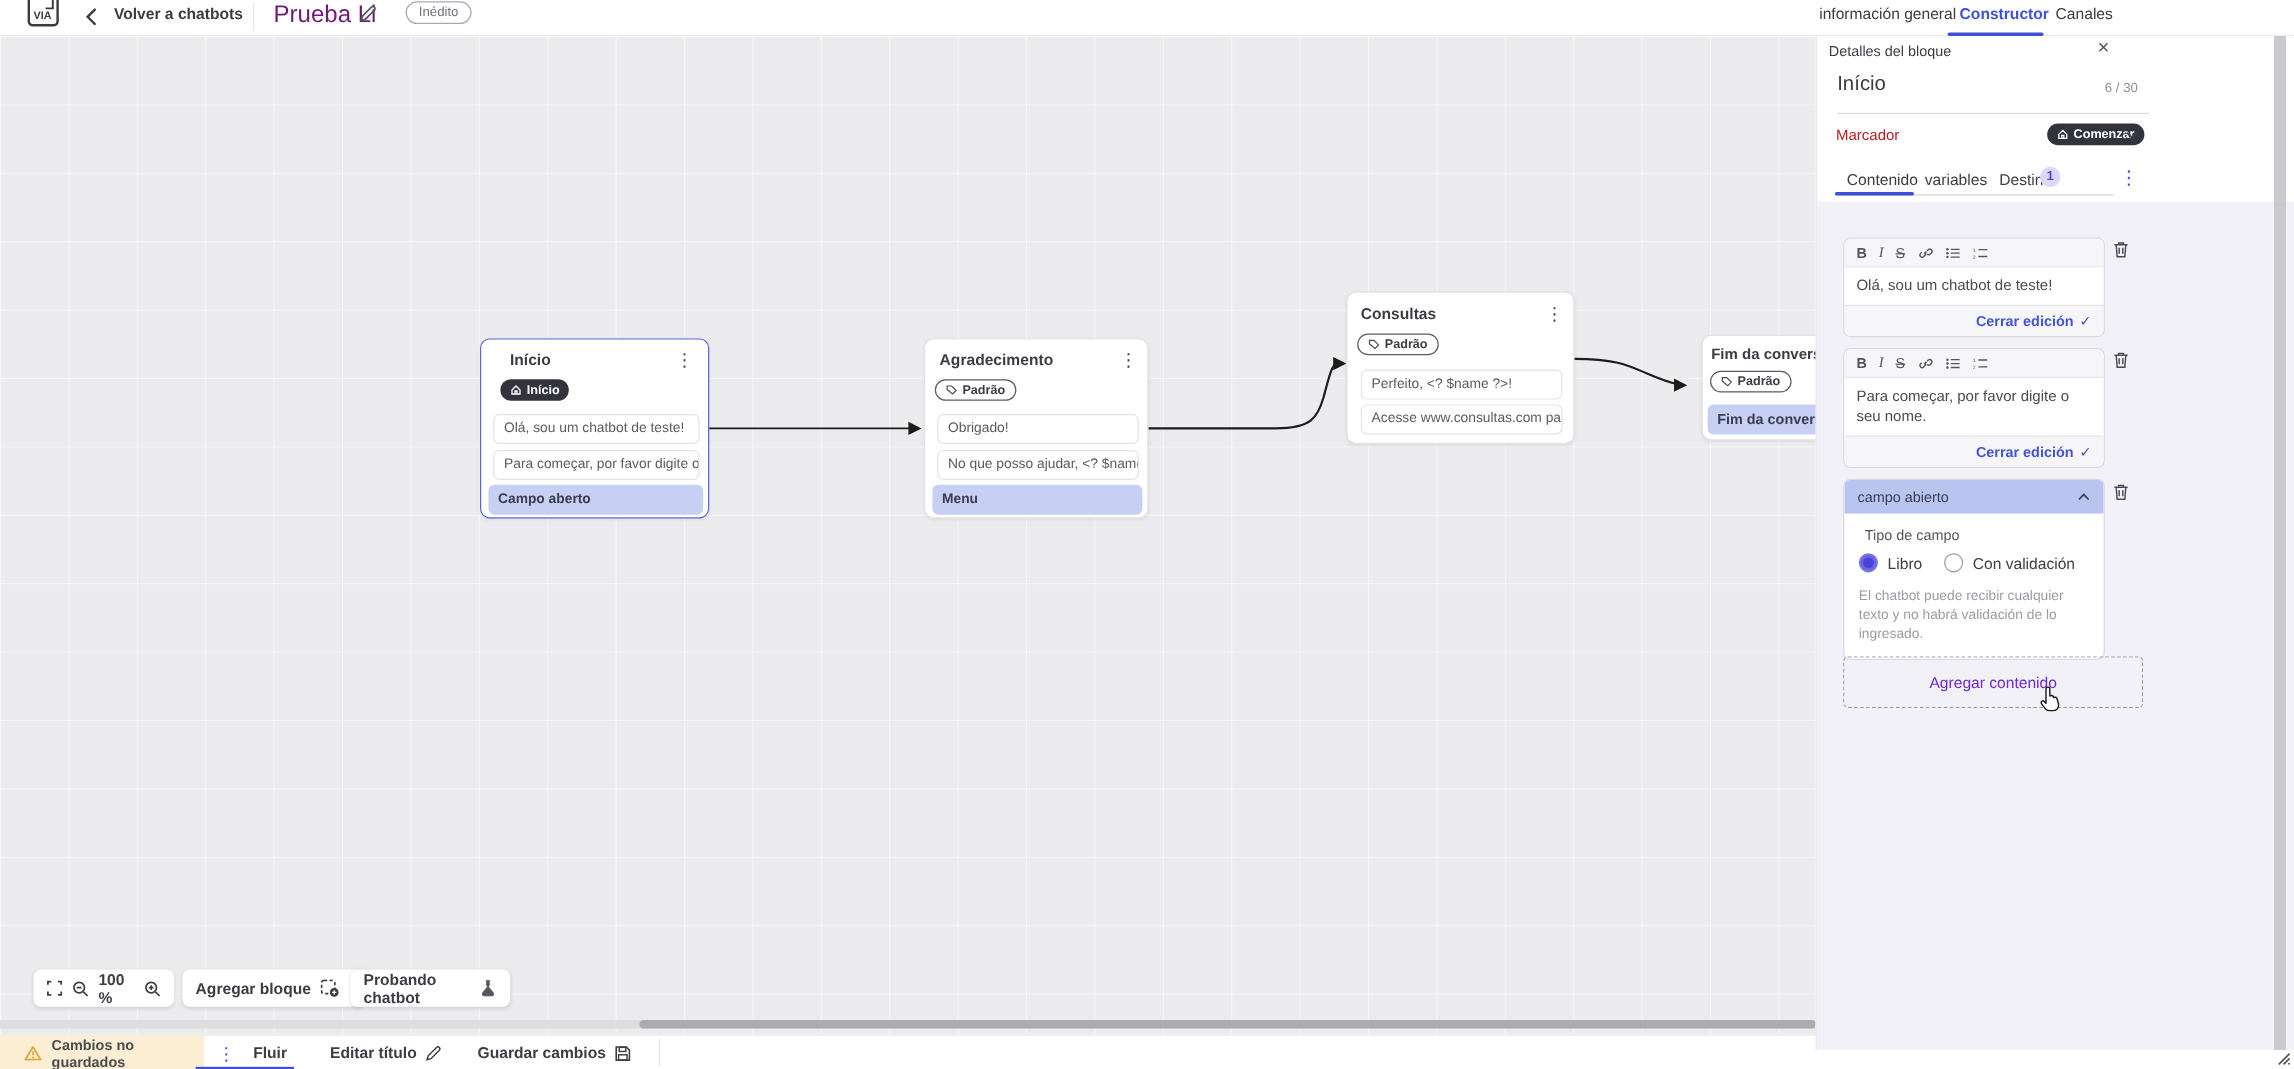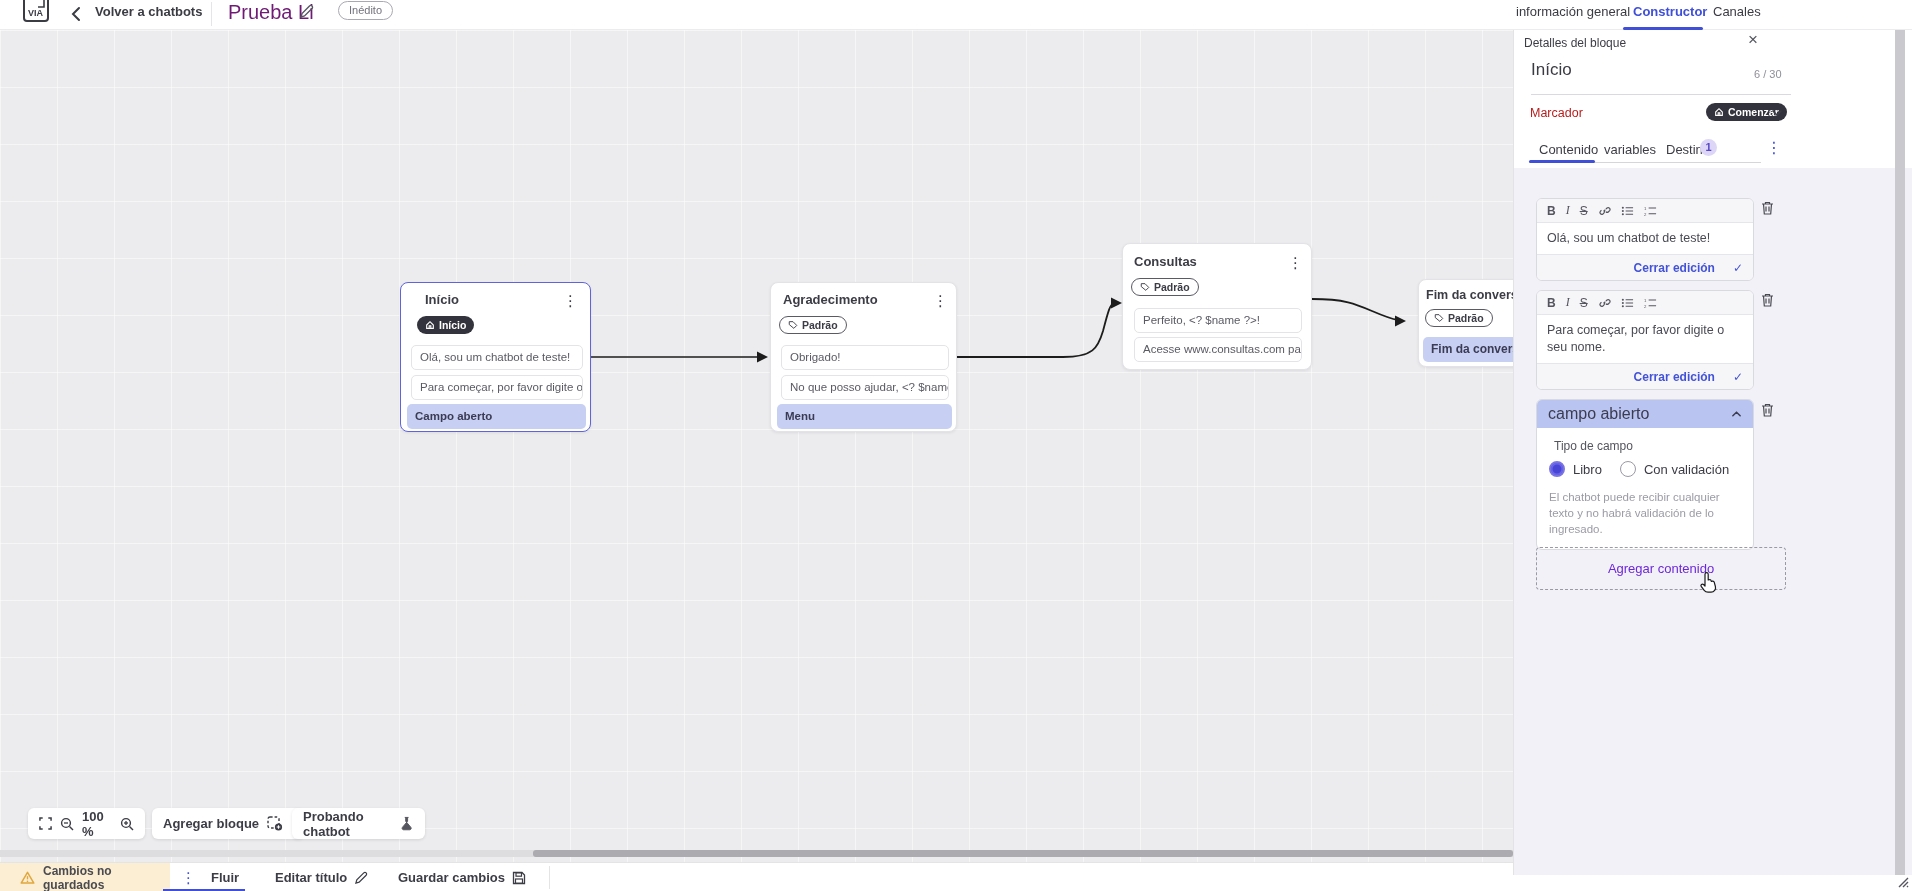--- a/index.html
+++ b/index.html
@@ -60,25 +60,25 @@
   #p-kebab{left:252px;top:108px;font-size:16px;color:#4353d8;cursor:pointer;}
   #p-content{left:0;top:138px;width:399px;height:707px;background:#f2f1f8;}
 
   .editor{position:absolute;left:22px;width:218px;background:#fff;border:1px solid #d9d9e0;border-radius:6px;overflow:hidden;}
   .ed-toolbar{height:24px;background:#f6f6f9;border-bottom:1px solid #e5e5ec;display:flex;align-items:center;gap:10px;padding:0 10px;}
   .ed-btn{font-size:12px;color:#55555f;cursor:pointer;display:flex;align-items:center;}
   .ed-btn.b{font-weight:bold;}
   .ed-btn.i{font-style:italic;font-family:"Liberation Serif",serif;}
   .ed-btn.s{text-decoration:line-through;}
   .ed-body{padding:7px 10px;font-size:12.5px;color:#4a4a55;line-height:17px;background:#fff;}
-  .ed-footer{height:26px;background:#f6f6f9;border-top:1px solid #e5e5ec;display:flex;align-items:center;justify-content:flex-end;gap:18px;padding:0 10px;font-size:12px;font-weight:bold;color:#4353d8;cursor:pointer;}
+  .ed-footer{height:26px;background:#f6f6f9;border-top:1px solid #e5e5ec;display:flex;align-items:center;justify-content:flex-end;gap:5px;padding:0 10px;font-size:12px;font-weight:bold;color:#4353d8;cursor:pointer;}
   .trash{position:absolute;left:246px;cursor:pointer;}
 
   #openfield{position:absolute;left:22px;top:369px;width:218px;border-radius:6px;border:1px solid #d9d9e2;overflow:hidden;background:#fff;}
-  #of-header{height:28px;background:#b9c4f0;display:flex;align-items:center;justify-content:space-between;padding:0 11px;font-size:16px;color:#3c3c50;cursor:pointer;}
+  #of-header{height:28px;background:#b9c4f0;display:flex;align-items:center;justify-content:space-between;padding:0 11px;font-size:12px;color:#3c3c50;cursor:pointer;}
   #of-body{padding:9px 12px 12px 12px;}
   #of-type{font-size:12px;color:#55555f;margin:2px 0 8px 5px;}
   .radio-row{display:flex;align-items:center;gap:8px;font-size:13px;color:#3c3c46;}
   .radio{width:16px;height:16px;border-radius:50%;border:1.5px solid #9a9aa5;background:#fff;cursor:pointer;flex:none;}
   .radio.sel{border:2px solid #7a74e0;background:#4945d4;box-shadow:inset 0 0 0 1.5px #6a63f0;}
   #of-helper{margin-top:12px;font-size:11.5px;line-height:16px;color:#9b9ba6;}
   #addcontent{position:absolute;left:22px;top:517px;width:250px;height:43px;border:1px dashed #9a9aa5;border-radius:4px;display:flex;align-items:center;justify-content:center;font-size:13px;color:#6d28d9;cursor:pointer;background:transparent;}
 
   
   #statusbar{left:0;top:862px;width:1912px;height:29px;background:#fff;border-top:1px solid #e4e4e6;z-index:4;}

